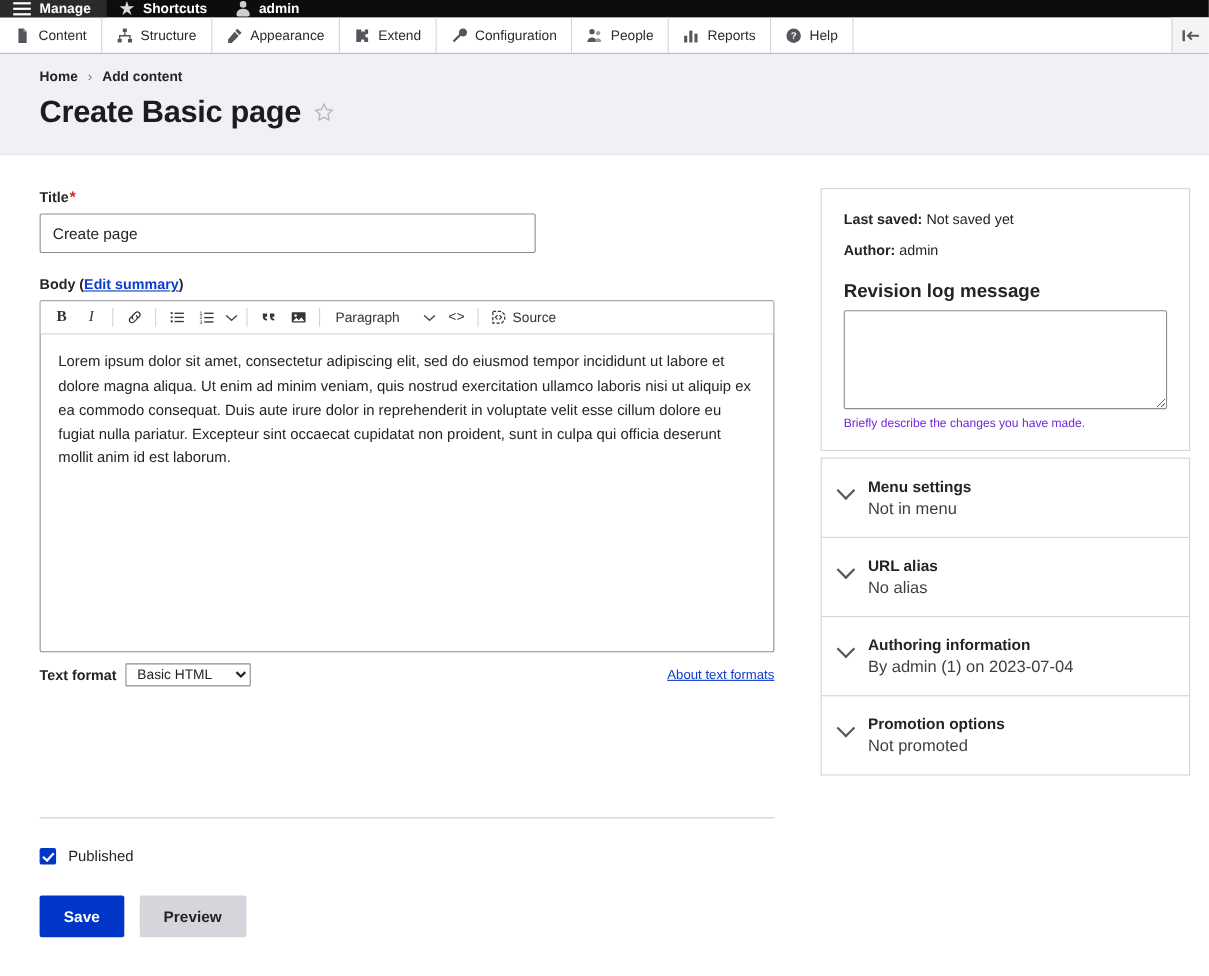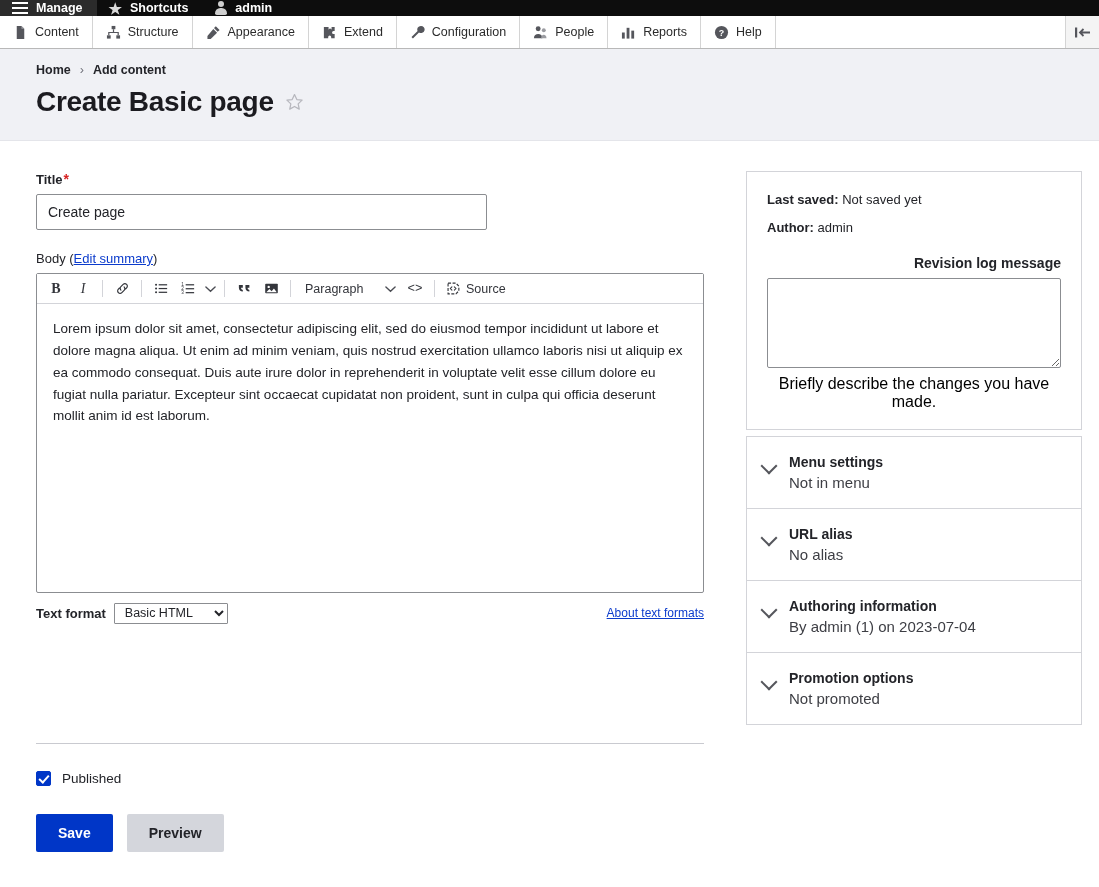--- a/index.html
+++ b/index.html
@@ -141,21 +141,21 @@
     padding: 0 11px;
     font-size: 14px;
     font-family: "Liberation Sans", sans-serif;
     color: #232429;
     background: #fff;
     outline: none;
   }
 
   
   .body-field { margin-top: 21px; }
-  .body-label-row { font-size: 13px; font-weight: normal; margin-bottom: 7px; }
+  .body-label-row { font-size: 13px; font-weight: bold; margin-bottom: 7px; }
   .body-label-row a { color: #0b3bcc; text-decoration: underline; cursor: pointer; }
 
   .editor-wrap { border: 1px solid #8b8d91; border-radius: 2px; background: #fff; }
   .editor-toolbar {
     height: 30px;
     border-bottom: 1px solid #d3d4d9;
     display: flex;
     align-items: center;
     padding: 0 6px;
     gap: 1px;
@@ -234,34 +234,34 @@
 
   
   .side-card {
     background: #fff;
     border: 1px solid #d3d4d9;
     padding: 20px 20px 18px 20px;
   }
   .meta-line { font-size: 13px; color: #232429; margin-bottom: 13px; }
   .meta-line:last-of-type { margin-bottom: 0; }
   .meta-line b { font-weight: bold; }
-  .rev-label { font-size: 14px; font-weight: bold; margin: 20px 0 7px 0; text-align: right; }
+  .rev-label { font-size: 17px; font-weight: bold; margin: 20px 0 7px 0; }
   .rev-textarea {
     width: 100%;
     height: 90px;
     border: 1px solid #8b8d91;
     border-radius: 2px;
     resize: vertical;
     font-family: "Liberation Sans", sans-serif;
     font-size: 13px;
     padding: 6px 8px;
     outline: none;
     display: block;
   }
-  .rev-hint { font-size: 16px; color: #000000; margin-top: 7px; text-align: center; }
+  .rev-hint { font-size: 11px; color: #6d28d9; margin-top: 7px; }
 
   .accordion { margin-top: 6px; border: 1px solid #d3d4d9; background: #fff; }
   .acc-item {
     display: flex;
     align-items: flex-start;
     gap: 14px;
     padding: 17px 18px 17px 16px;
     border-bottom: 1px solid #d3d4d9;
     cursor: pointer;
   }

